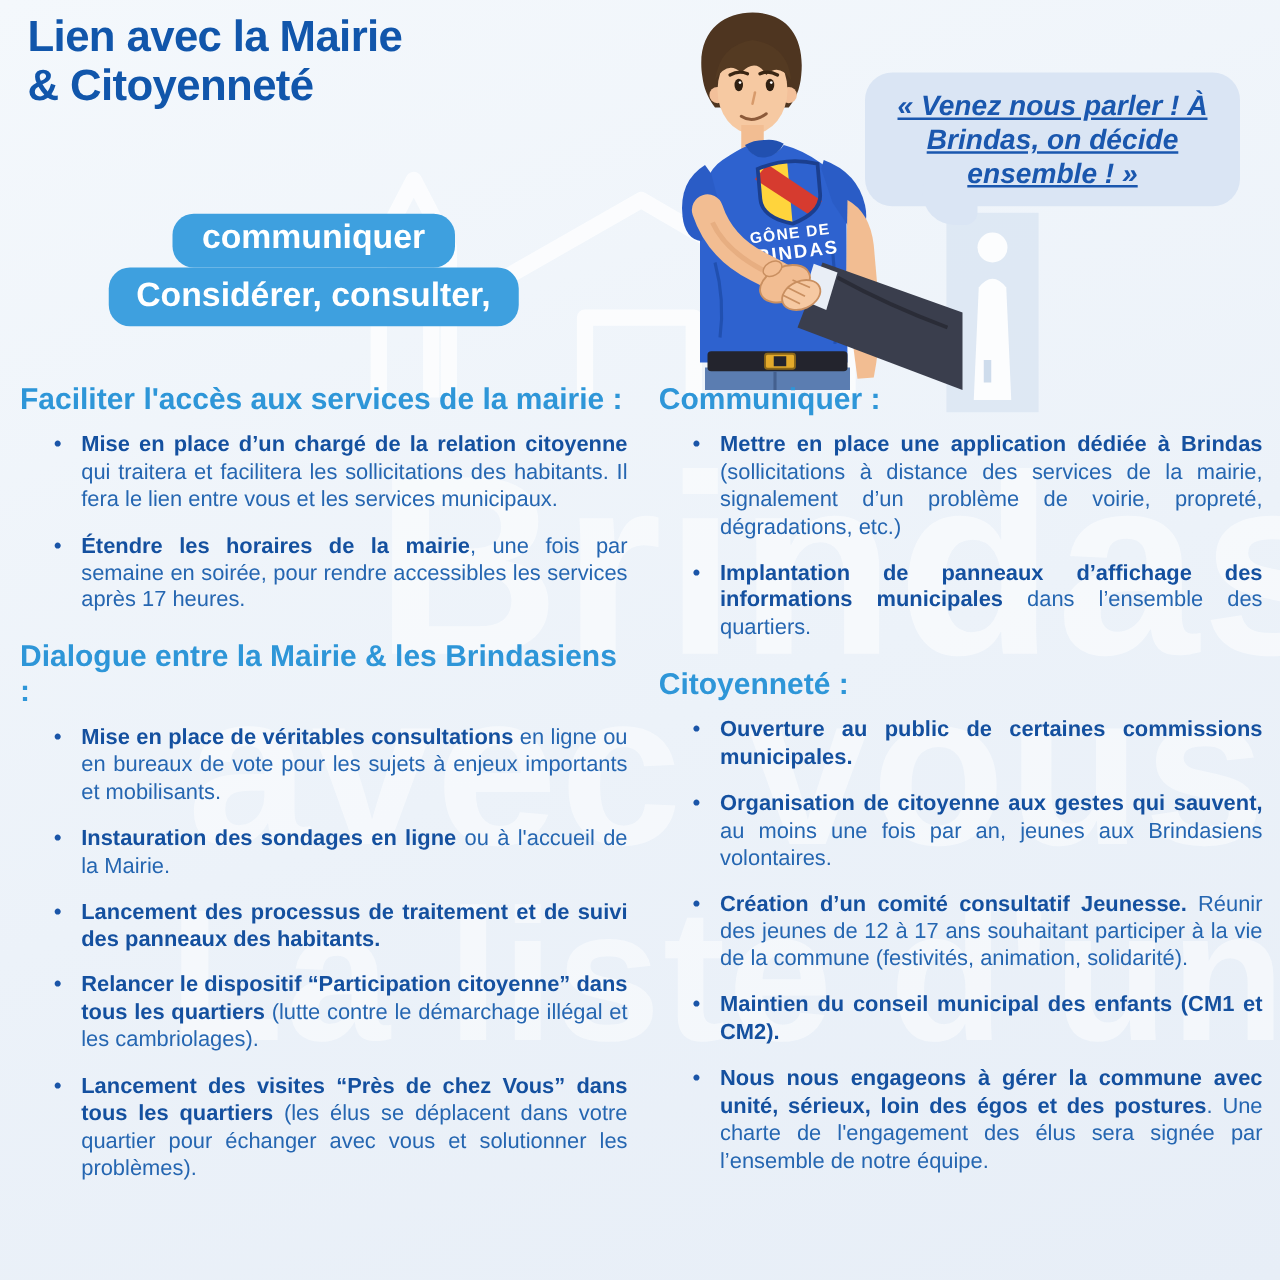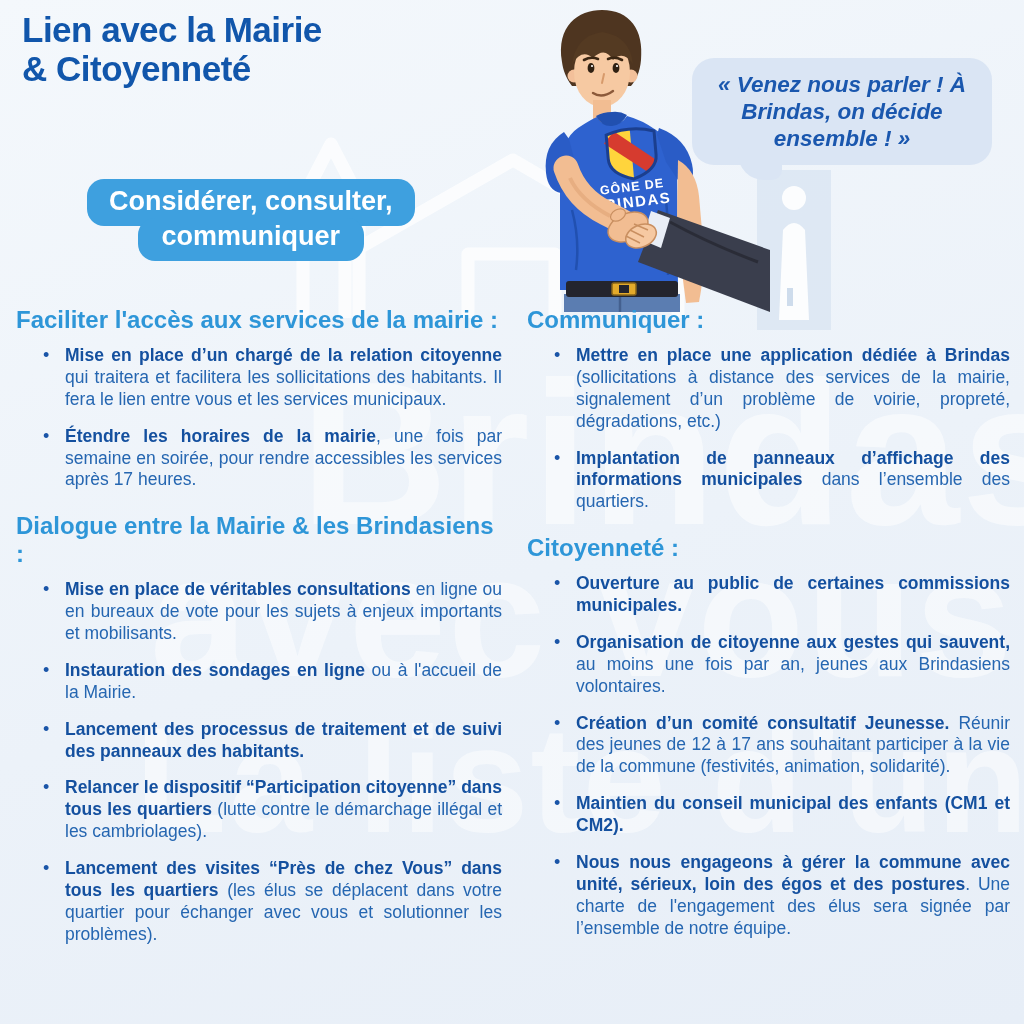--- a/index.html
+++ b/index.html
@@ -17,21 +17,21 @@
   .statue-panel{position:absolute;left:757px;top:170px;z-index:1;opacity:.85;}
   
   .title{position:absolute;left:22px;top:10px;z-index:4;font-size:35px;line-height:1.12;
          font-weight:800;color:#1156ab;letter-spacing:-.5px;}
   .badge{position:absolute;left:87px;top:179px;z-index:4;text-align:center;}
   .badge .b-line{display:block;width:max-content;background:#3ea0df;color:#ffffff;
          font-weight:700;font-size:27px;border-radius:17px;padding:7px 22px 9px;}
   .badge .b-line2{margin:-8px auto 0;padding:3px 24px 9px;}
   .bubble{position:absolute;left:692px;top:58px;z-index:4;width:272px;background:#dae5f4;
           border-radius:22px;padding:13px 14px;text-align:center;
-          font-style:italic;font-weight:600;font-size:22.5px;line-height:1.2;color:#1a57ae;}
+          font-style:italic;font-weight:600;font-size:22.5px;line-height:1.2;color:#1a57ae;text-decoration:underline;}
   .bubble::after{content:"";position:absolute;left:46px;bottom:-15px;width:44px;height:34px;
           background:#dae5f4;border-radius:4px 0 10px 26px;z-index:-1;}
   
   .character{position:absolute;left:520px;top:0;z-index:3;}
   
   .col{position:absolute;top:306px;z-index:5;}
   .col-left{left:16px;width:486px;}
   .col-right{left:527px;width:483px;}
   .sec-heading{font-size:24px;font-weight:700;color:#2e96d8;margin:21px 0 11px;}
   .sec-heading.first{margin-top:0;}
@@ -65,22 +65,22 @@
     <path d="M22,150 L26,60 Q37,46 48,60 L52,150 Z" fill="#ffffff"></path>
     <rect x="30" y="118" width="6" height="18" fill="#c9d8ea"></rect>
   </svg>
 
   <div class="title">
     <span>Lien avec la Mairie</span><br>
     <span>&amp; Citoyenneté</span>
   </div>
 
   <div class="badge">
+    <span class="b-line b-line2">communiquer</span>
     <span class="b-line">Considérer, consulter,</span>
-    <span class="b-line b-line2">communiquer</span>
   </div>
 
   <div class="bubble">« Venez nous parler ! À Brindas, on décide ensemble ! »</div>
 
   <svg class="character" width="280" height="312" viewBox="0 0 280 312">
 
     <path d="M42,62 C36,26 58,10 82,10 C110,10 124,30 121,60 C120,72 116,80 111,86 L52,86 C46,78 43,70 42,62 Z" fill="#4e3520"></path>
 
     <circle cx="54" cy="76" r="6.5" fill="#f3c09a"></circle>
     <circle cx="111" cy="76" r="6.5" fill="#f3c09a"></circle>

